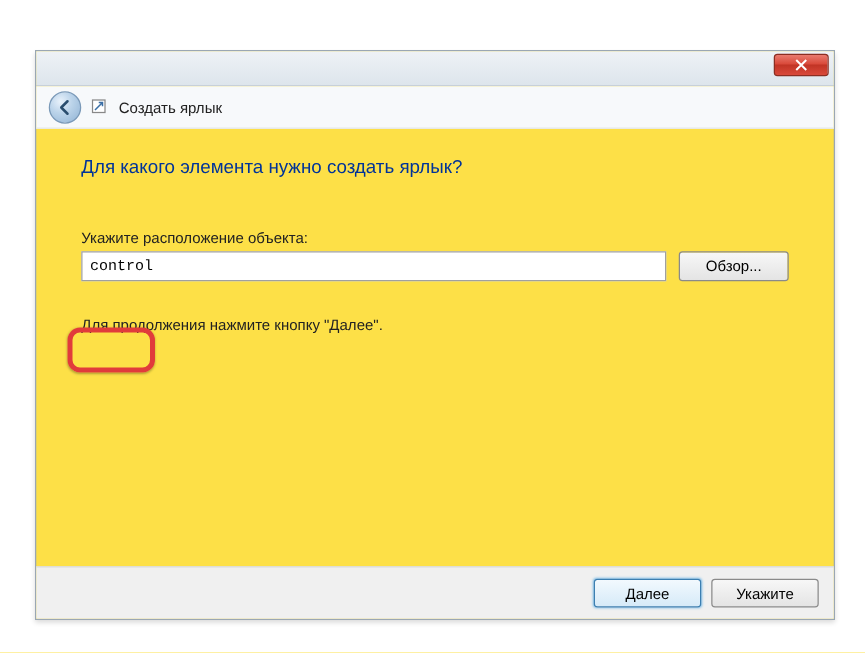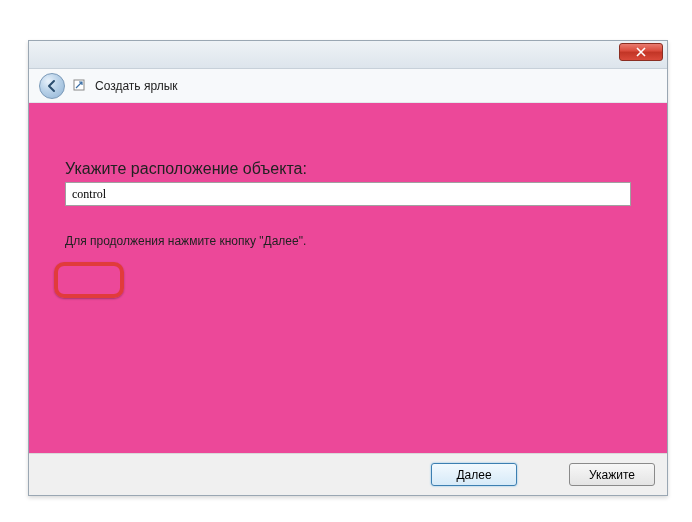--- a/index.html
+++ b/index.html
@@ -10,21 +10,21 @@
       font-size: 12px;
       background: #fff;
       position: relative;
     }
     .window {
       position: absolute;
       left: 28px;
       top: 40px;
       width: 640px;
       height: 456px;
-      background: #ec4899;
+      background: #fde047;
       border: 1px solid #9aa7b3;
       box-shadow: 0 2px 4px rgba(0,0,0,0.15);
       display: flex;
       flex-direction: column;
     }
     .titlebar {
       height: 28px;
       background: linear-gradient(to bottom, #eef2f6, #dde5ec);
       border-bottom: 1px solid #c7d0d9;
       display: flex;
@@ -87,37 +87,37 @@
       margin-bottom: 22px;
       margin-top: 6px;
     }
     .description {
       font-size: 12px;
       color: #222;
       line-height: 1.5;
       margin-bottom: 22px;
     }
     .field-label {
-      font-size: 16px;
+      font-size: 12px;
       color: #222;
       margin-bottom: 4px;
       margin-top: 41px;
     }
     .input-row {
       display: flex;
       gap: 10px;
       align-items: center;
       margin-bottom: 28px;
     }
     .location-input {
       flex: 1;
       height: 24px;
       border: 1px solid #a0a0a0;
       padding: 2px 6px;
-      font-family: Liberation Serif, serif;
+      font-family: Liberation Mono, monospace;
       font-size: 12px;
       background: #fff;
     }
     .browse-btn {
       width: 88px;
       height: 24px;
       background: linear-gradient(to bottom, #f7f7f7, #e4e4e4);
       border: 1px solid #8a8a8a;
       border-radius: 3px;
       font-family: inherit;
@@ -140,21 +140,20 @@
     }
     .footer-btn {
       width: 86px;
       height: 23px;
       background: linear-gradient(to bottom, #f7f7f7, #e4e4e4);
       border: 1px solid #8a8a8a;
       border-radius: 3px;
       font-family: inherit;
       font-size: 12px;
       cursor: pointer;
-      margin-left: 44px;
     }
     .footer-btn.primary {
       border: 1px solid #3c7fb1;
       box-shadow: 0 0 2px #6fb7e8;
       background: linear-gradient(to bottom, #f2f9fe, #d6eaf8);
     }
     .highlight-ring {
       position: absolute;
       left: 54px;
       top: 262px;
@@ -187,23 +186,25 @@
     <span class="shortcut-icon">
       <svg viewBox="0 0 14 14" width="14" height="14">
         <rect x="1" y="1" width="10" height="10" fill="#fff" stroke="#888" stroke-width="1"></rect>
         <path d="M3 9 L9 3 M6 3 L9 3 L9 6" stroke="#3a6ea5" stroke-width="1.2" fill="none"></path>
       </svg>
     </span>
     <span class="header-title">Создать ярлык</span>
   </div>
 
   <div class="content">
+    <h1 class="main-heading">Для какого элемента нужно создать ярлык?</h1>
     <div class="field-label">Укажите расположение объекта:</div>
     <div class="input-row">
       <input type="text" class="location-input" value="control" style="">
+      <button class="browse-btn">Обзор...</button>
     </div>
     <p class="continue-text">Для продолжения нажмите кнопку "Далее".</p>
   </div>
 
   <div class="footer">
     <button class="footer-btn primary">Далее</button>
     <button class="footer-btn">Укажите</button>
   </div>
 </div>
 

